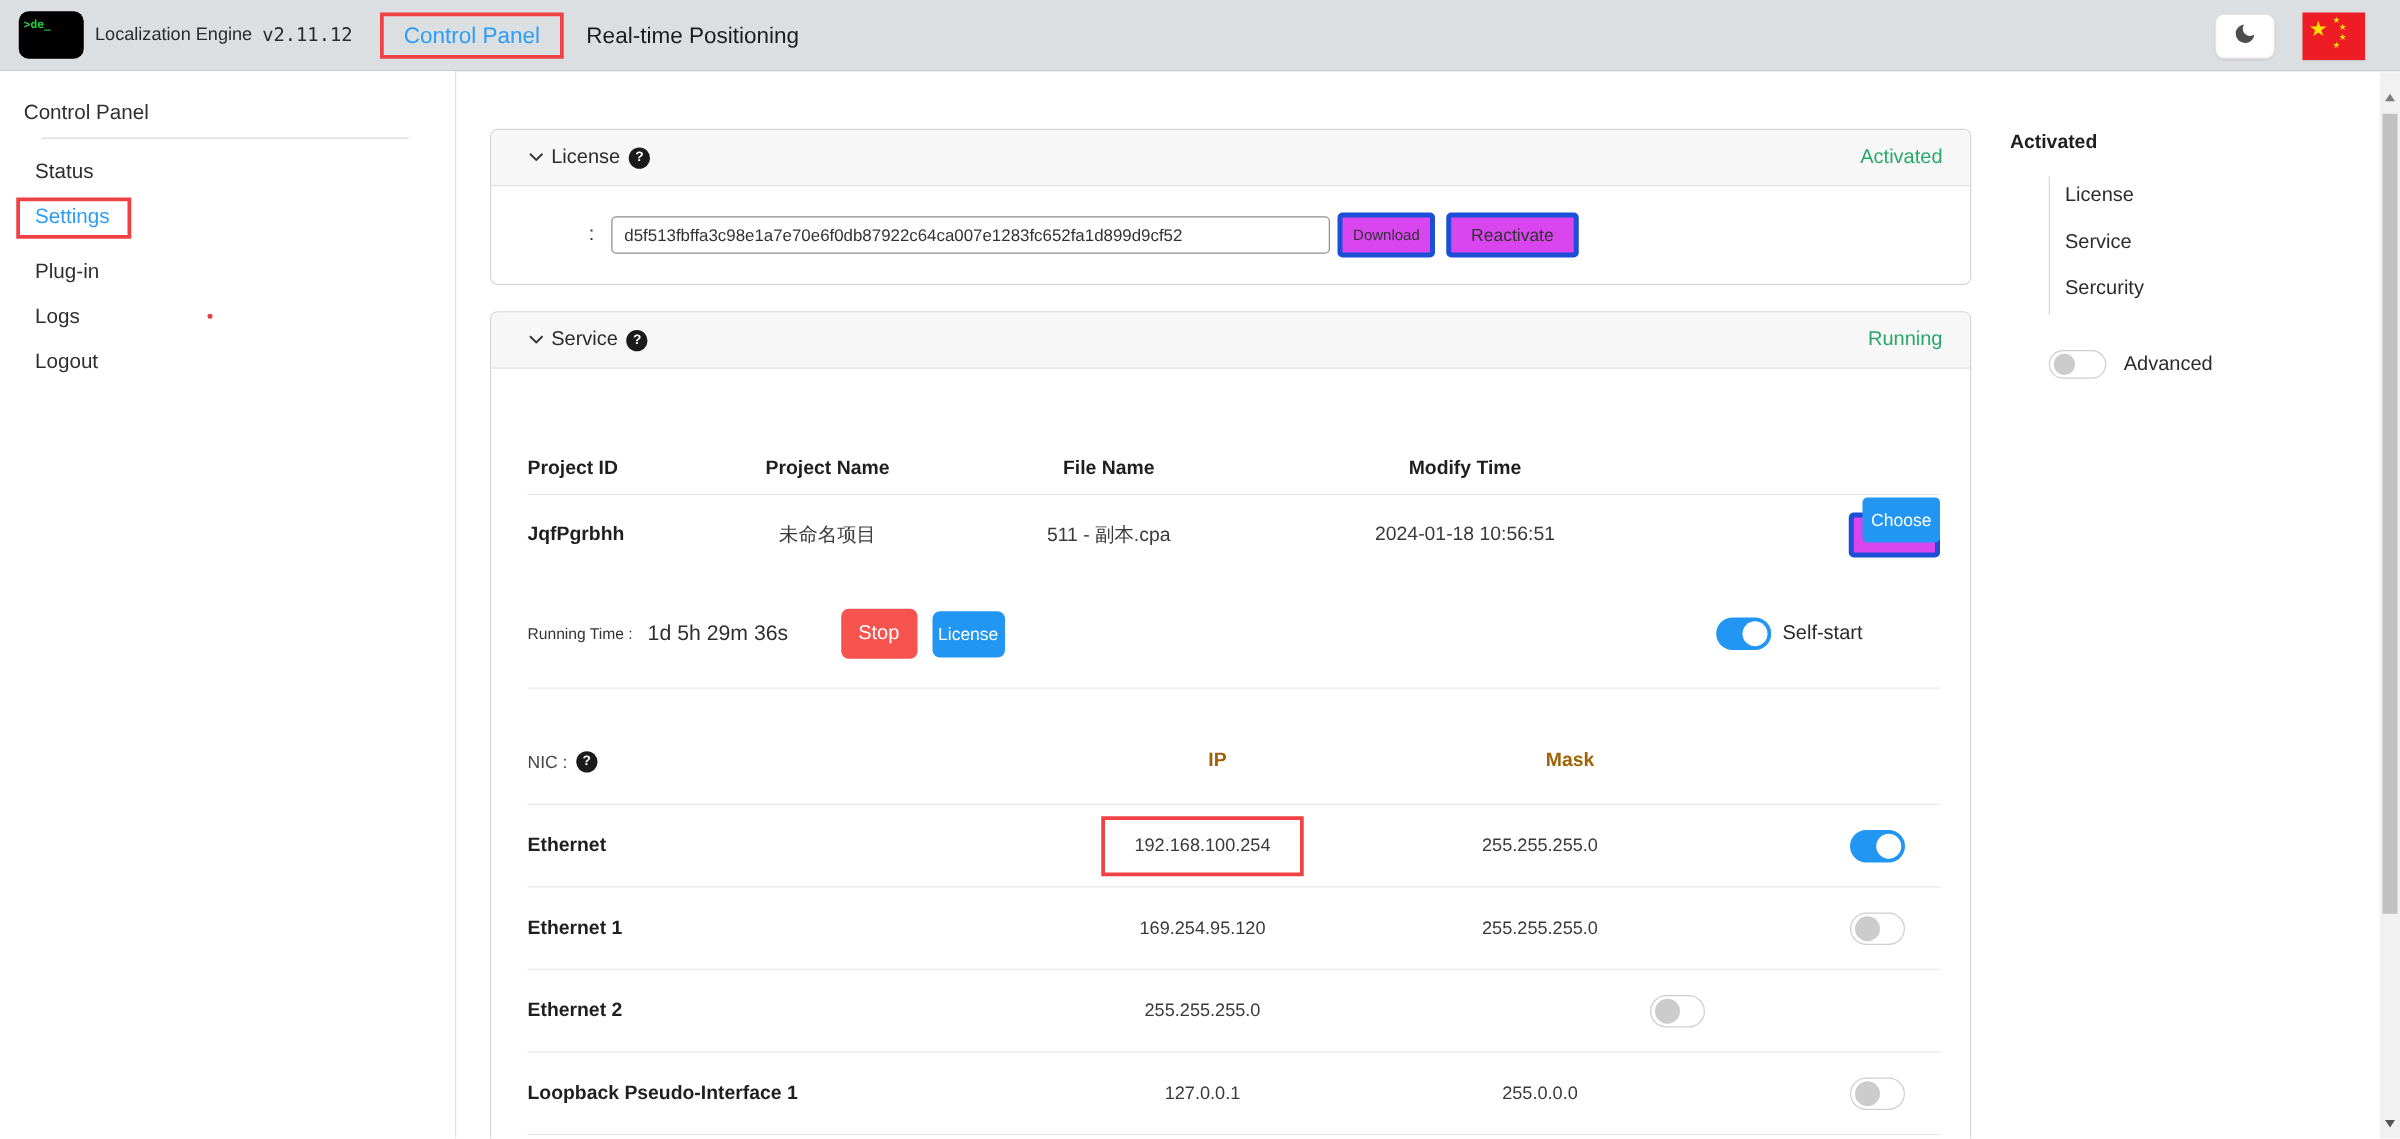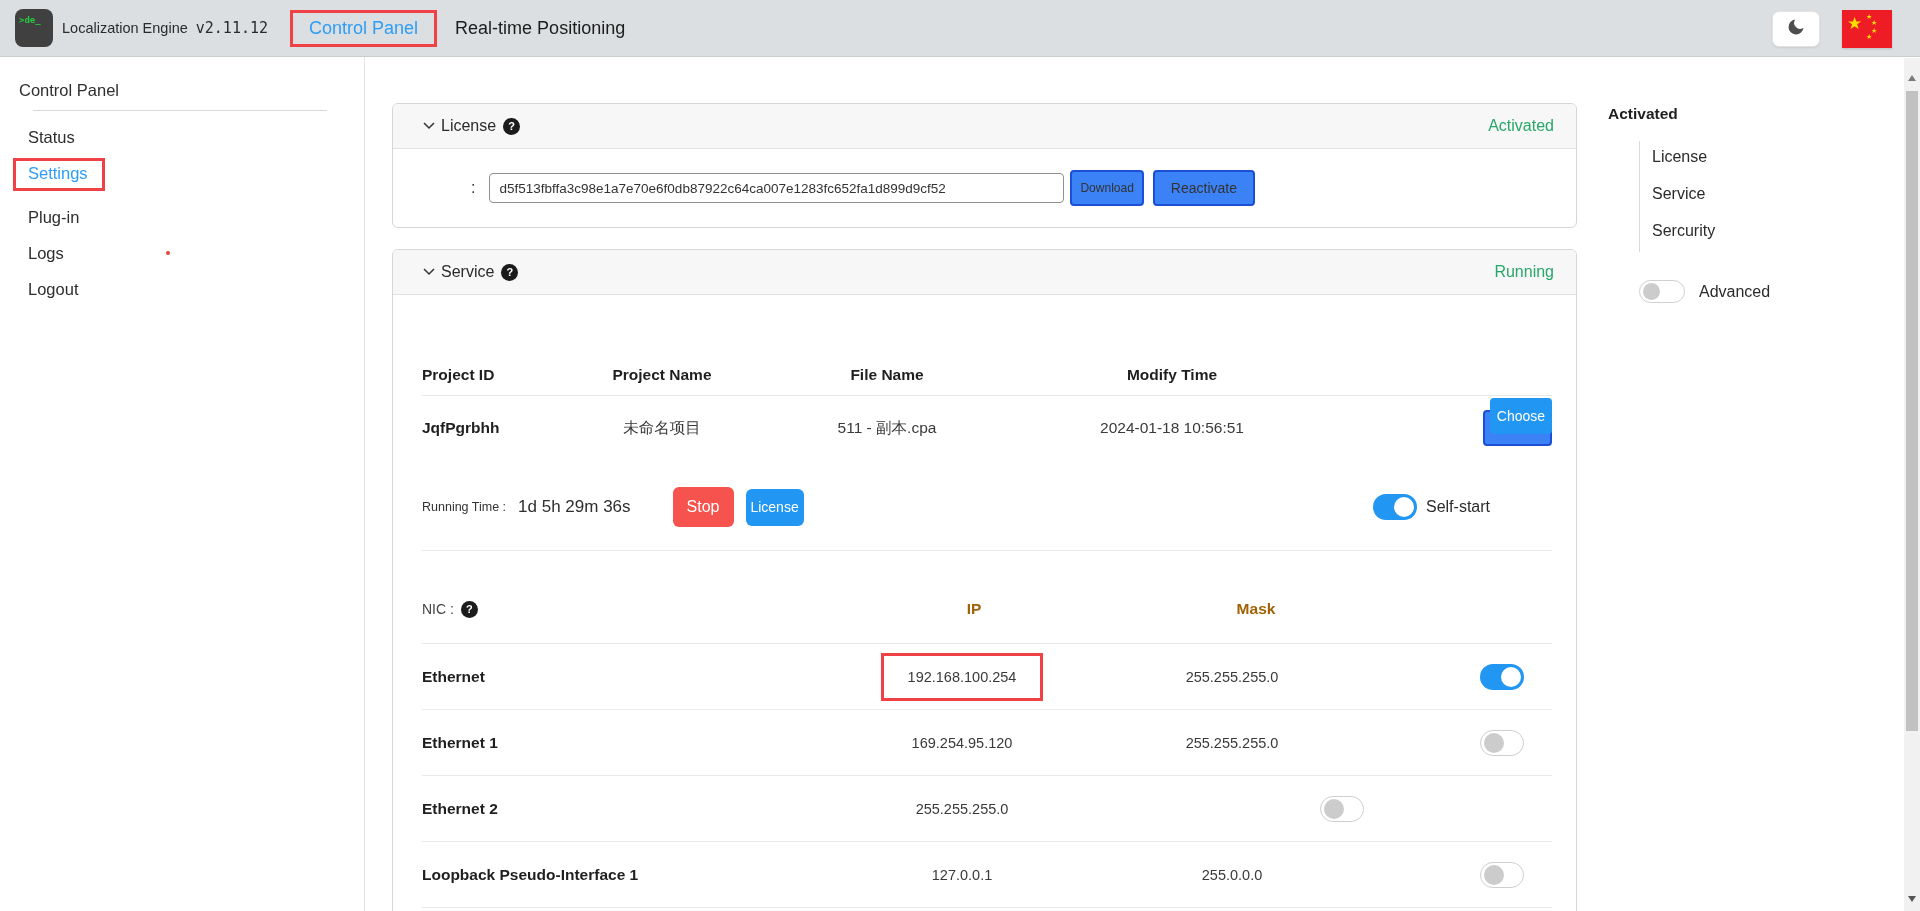--- a/index.html
+++ b/index.html
@@ -3,21 +3,21 @@
 <meta charset="utf-8">
 <style>
   * { margin:0; padding:0; box-sizing:border-box; }
   html,body { background:#fff; }
   body { font-family:"Liberation Sans","DejaVu Sans",sans-serif; color:#333; }
   .screen { position:relative; width:1920px; height:911px; overflow:hidden; background:#fff; }
 
   
   .app-header { position:absolute; top:0; left:0; width:1920px; height:57px;
     background:#dbdfe2; border-bottom:1px solid #c7cccf; display:flex; align-items:center; }
-  .logo { width:38px; height:38px; margin-left:15px; background:#404040; border-radius:8px;
+  .logo { width:52px; height:38px; margin-left:15px; background:#000000; border-radius:8px;
     display:flex; align-items:flex-start; justify-content:flex-start; padding:6px 4px; }
   .logo-text { font-family:"DejaVu Sans Mono",monospace; font-size:9px; font-weight:bold; color:#27c93f; letter-spacing:0; }
   .app-name { margin-left:9px; font-size:14.5px; color:#2b2b2b; }
   .app-version { margin-left:8px; font-family:"DejaVu Sans Mono",monospace; font-size:15px; color:#2b2b2b; }
   .tab-box { margin-left:22px; border:3px solid #ef4146; padding:5px 16px; display:flex; align-items:center; }
   .tab { font-size:18px; color:#1c1c1c; cursor:pointer; white-space:nowrap; }
   .tab.active { color:#2e9df5; }
   .tab.plain { margin-left:18px; }
   .header-right { position:absolute; right:28px; top:0; height:57px; display:flex; align-items:center; gap:22px; }
   .theme-btn { width:48px; height:36px; background:#fff; border:1px solid #e3e3e3; border-radius:7px;
@@ -46,21 +46,21 @@
   .card-title { font-size:16px; color:#2b2b2b; }
   .q-icon { display:inline-flex; align-items:center; justify-content:center; width:17px; height:17px; margin-left:7px;
     border-radius:50%; background:#1b1b1b; color:#fff; font-size:11px; font-weight:bold; cursor:pointer; }
   .status-text { margin-left:auto; font-size:16px; color:#28a76a; }
 
   .license-card { top:103px; height:125px; }
   .license-body { display:flex; align-items:center; height:78px; padding-left:78px; }
   .colon { font-size:16px; color:#333; margin-right:14px; }
   .key-input { width:575px; height:30px; border:1px solid #8f8f8f; border-radius:4px; padding:0 9px; font-size:13.5px; color:#333;
     font-family:"Liberation Sans","DejaVu Sans",sans-serif; }
-  .btn { cursor:pointer; border-radius:4px; background:#3b82f6; border:2px solid #1d4ed8; color:#333; }
+  .btn { cursor:pointer; border-radius:4px; background:#d946ef; border:4px solid #1d4ed8; color:#333; }
   .btn-download-lic { height:36px; padding:0 8px; margin-left:6px; font-size:12px; }
   .btn-reactivate { height:36px; padding:0 16px; margin-left:9px; font-size:14px; }
   .btn-primary { background:#2196f3; color:#fff; border:none; border-radius:4px; cursor:pointer; }
 
   .service-card { top:249px; height:690px; }
   .service-body { position:relative; padding:0 24px 0 29px; }
   .btn-choose { position:absolute; top:43px; right:24px; width:62px; height:36px; font-size:14px; }
 
   .ptable-row { display:grid; grid-template-columns:160px 160px 290px 280px 1fr; align-items:center; }
   .ptable-head { margin-top:60px; height:40px; }

